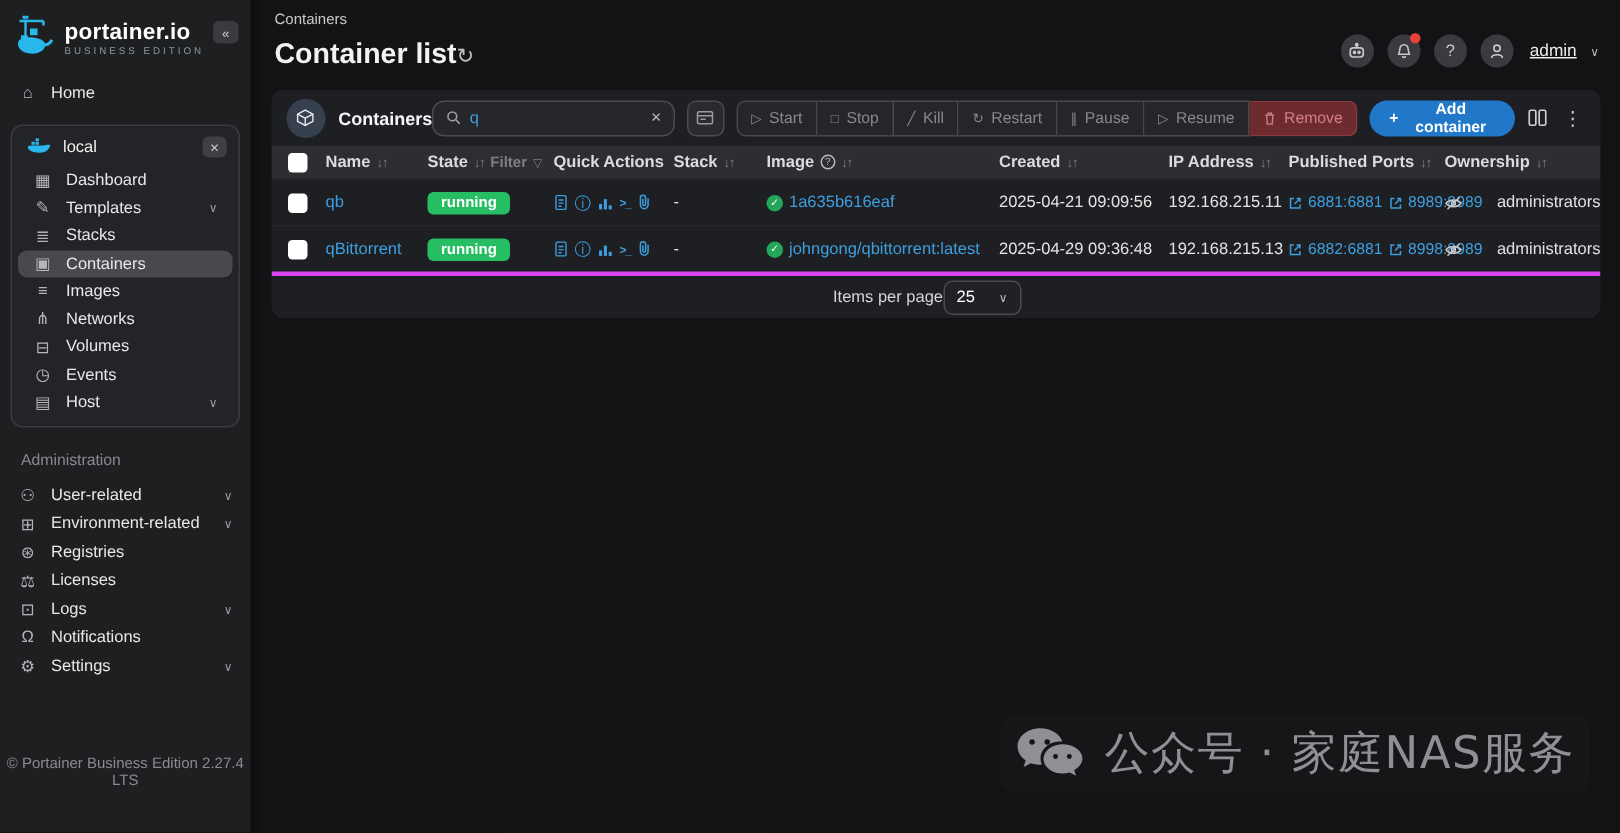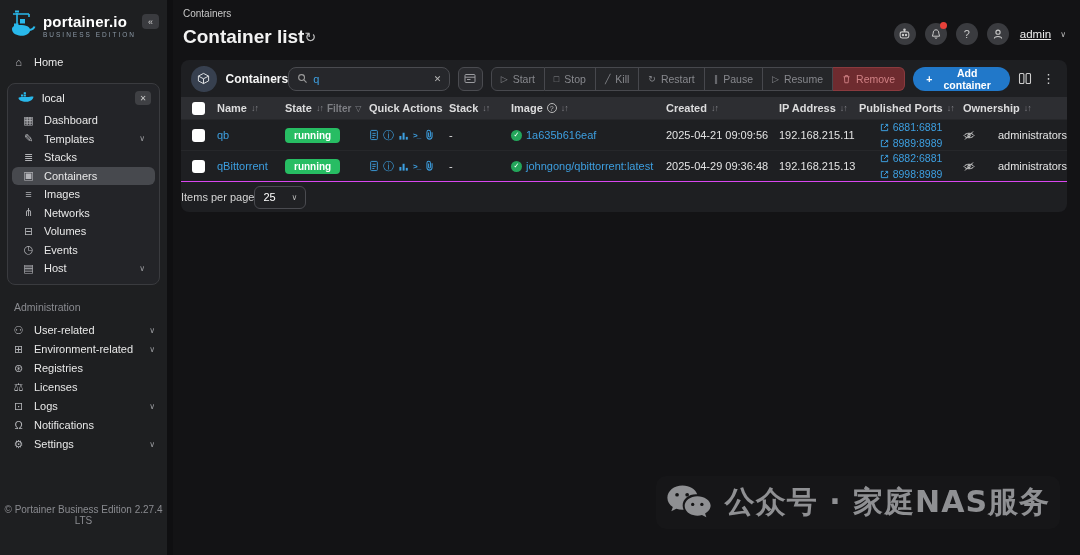--- a/index.html
+++ b/index.html
@@ -83,35 +83,35 @@
   .tbody-row:first-of-type { border-top:none; }
   .checkbox { width:13px; height:13px; background:#ffffff; border-radius:3px; cursor:pointer; }
   a.cell-link, .cell-link { color:#3d9fe0; text-decoration:none; cursor:pointer; }
   .badge-running { background:#27bd63; color:#fff; font-size:10px; font-weight:bold; padding:2px 9px; border-radius:4px; }
   .qa { display:flex; gap:5px; color:#3d9fe0; align-items:center; }
   .qa > span { cursor:pointer; display:flex; align-items:center; }
   .qa .console-ic { font-size:8px; font-weight:bold; letter-spacing:-1px; }
   .qa .info-ic { font-size:11px; }
   .check-circ { width:11px; height:11px; border-radius:50%; background:#23a55a; color:#fff; font-size:7px;
                 display:flex; align-items:center; justify-content:center; flex-shrink:0; }
-  .ports-cell { display:flex; flex-direction:column; gap:1px; font-size:10.5px; }
+  .ports-cell { display:flex; gap:1px; font-size:10.5px; }
   .port-line { display:flex; align-items:center; gap:4px; color:#3d9fe0; cursor:pointer; }
   .own-cell { display:flex; align-items:center; gap:6px; color:#e3e3e3;justify-content:space-between; }
-  .tfoot { height:31px; border-top:1px solid #d946ef; display:flex; align-items:center; justify-content:flex-start;
+  .tfoot { height:31px; border-top:3px solid #d946ef; display:flex; align-items:center; justify-content:center;
            gap:0; padding-right:12px; }
   .ipp-label { font-size:11px; color:#d5d5d5; }
   .ipp-select { width:52px; height:23px; background:#202124; border:1px solid #4a4b50; border-radius:6px;
                 display:flex; align-items:center; justify-content:space-between; padding:0 8px; font-size:11px;
                 color:#fff; cursor:pointer; }
   .ipp-select .chev { font-size:8px; color:#b9b9b9; }
 
   
   .watermark { position:absolute; right:20px; bottom:26px; display:flex; align-items:center; gap:13px;
                color:#8f9093; background:rgba(255,255,255,0.015); border-radius:10px; padding:6px 10px; }
-  .watermark .wm-text { font-size:30px; font-weight:bold; font-family:"DejaVu Sans",sans-serif; letter-spacing:1px; }
+  .watermark .wm-text { font-size:30px; font-weight:normal; font-family:"DejaVu Sans",sans-serif; letter-spacing:1px; }
 
   svg { display:block; }
 </style>
 </head>
 <body>
 
 <div class="app">
 
   <div class="sidebar">
     <div class="logo-row">

